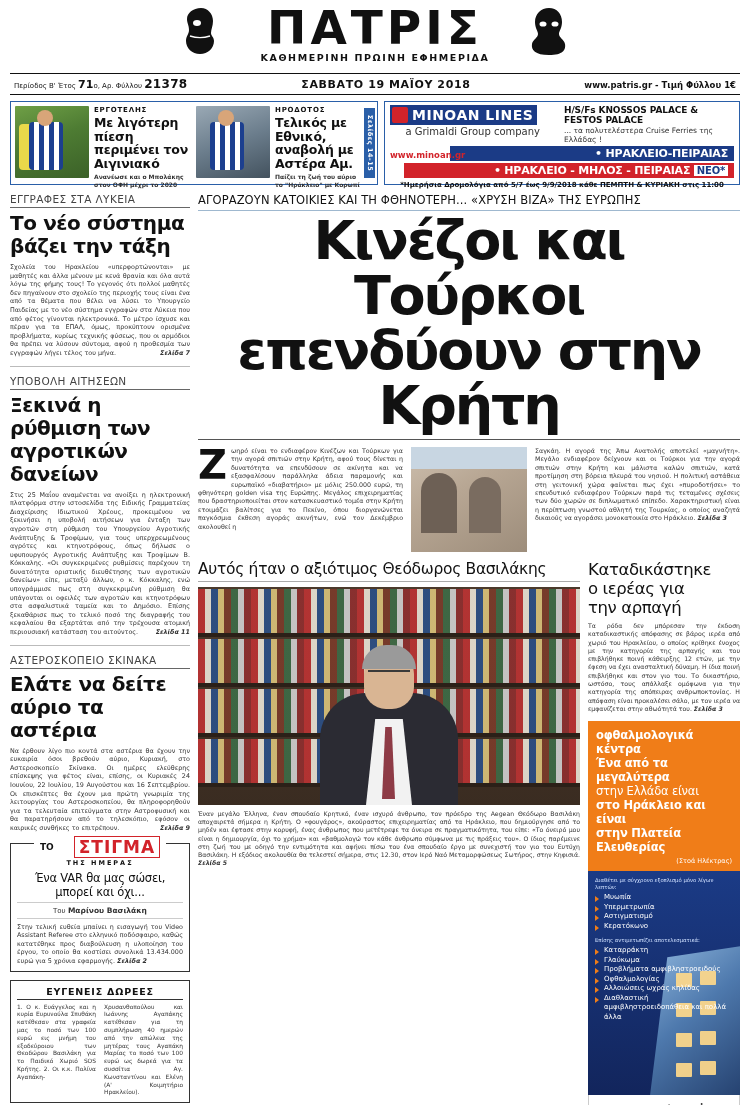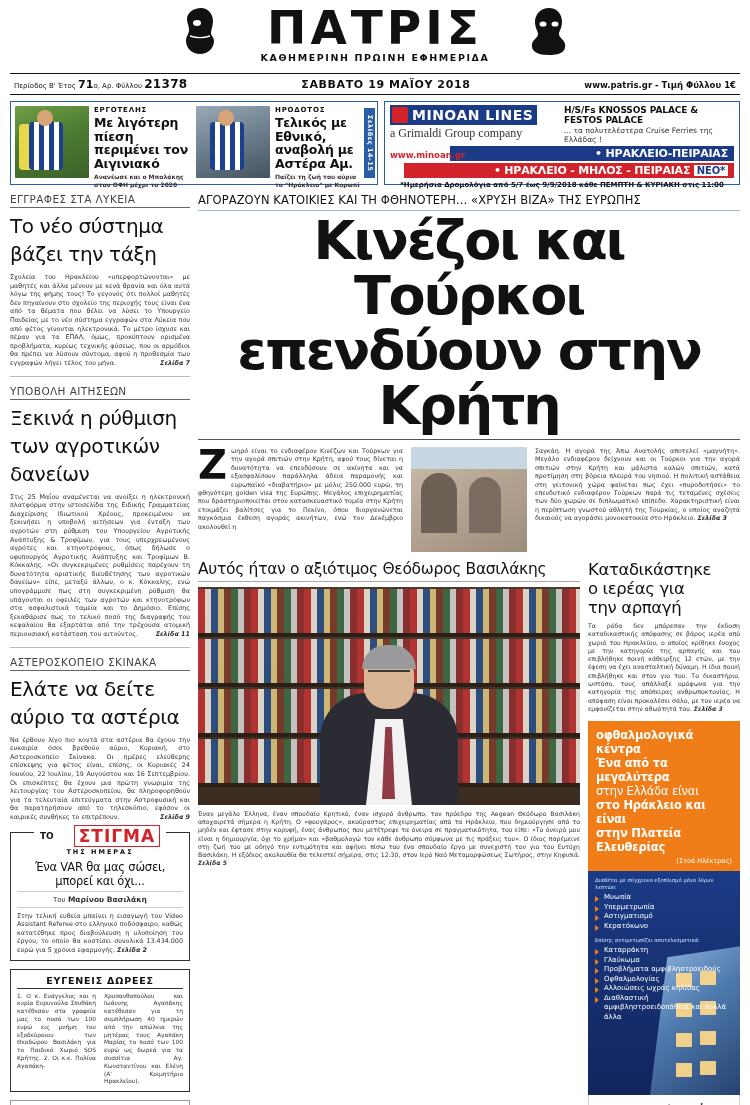--- a/index.html
+++ b/index.html
@@ -84,21 +84,21 @@
   .minoan-top{display:flex;gap:24px;align-items:flex-start;}
   .minoan-logo{flex:0 0 150px;}
   .minoan-logo .bar{
     background:#1b3b86;color:#fff;font-weight:bold;font-size:14px;letter-spacing:.5px;
     padding:2px 4px 2px 22px;position:relative;display:inline-block;
   }
   .minoan-logo .bar .sq{
     position:absolute;left:2px;top:2px;width:16px;height:16px;background:#d2232a;
     border-radius:2px;
   }
-  .minoan-logo .grim{font-size:12px;color:#333;margin-top:1px;text-align:left;font-family:Liberation Serif, serif;}
+  .minoan-logo .grim{font-size:10px;color:#333;margin-top:1px;text-align:right;}
   .minoan-right{flex:1;}
   .minoan-r1{font-size:9px;font-weight:bold;color:#111;letter-spacing:-.1px;}
   .minoan-r2{font-size:7.5px;color:#333;margin-top:1px;}
   .minoan-www{
     color:#d2232a;font-weight:bold;font-size:8.5px;margin-top:6px;
   }
   .route{
     color:#fff;font-weight:bold;font-size:11px;padding:1px 6px;margin-top:2px;
     text-align:right;letter-spacing:-.2px;
   }
@@ -111,21 +111,21 @@
   .body{display:flex;gap:8px;}
   .col-left{flex:0 0 180px;}
   .col-main{flex:1;min-width:0;}
 
   
   .kicker{
     font-size:10.5px;letter-spacing:.4px;color:#444;border-bottom:1px solid #666;
     padding-bottom:2px;margin-bottom:4px;
   }
   .lhead{
-    font-size:20px;line-height:28px;color:#111;font-weight:normal;margin-bottom:5px;
+    font-size:20px;line-height:23px;color:#111;font-weight:bold;margin-bottom:5px;
     letter-spacing:-.4px;
   }
   .ltext{
     font-size:6.4px;line-height:8.6px;color:#333;text-align:justify;
   }
   .ltext .page-ref{font-weight:bold;float:right;}
   .hr-thin{border-top:1px solid #bbb;margin:8px 0;}
 
   
   .stigma{border:1px solid #333;margin-top:10px;padding:6px 6px 5px;position:relative;}

